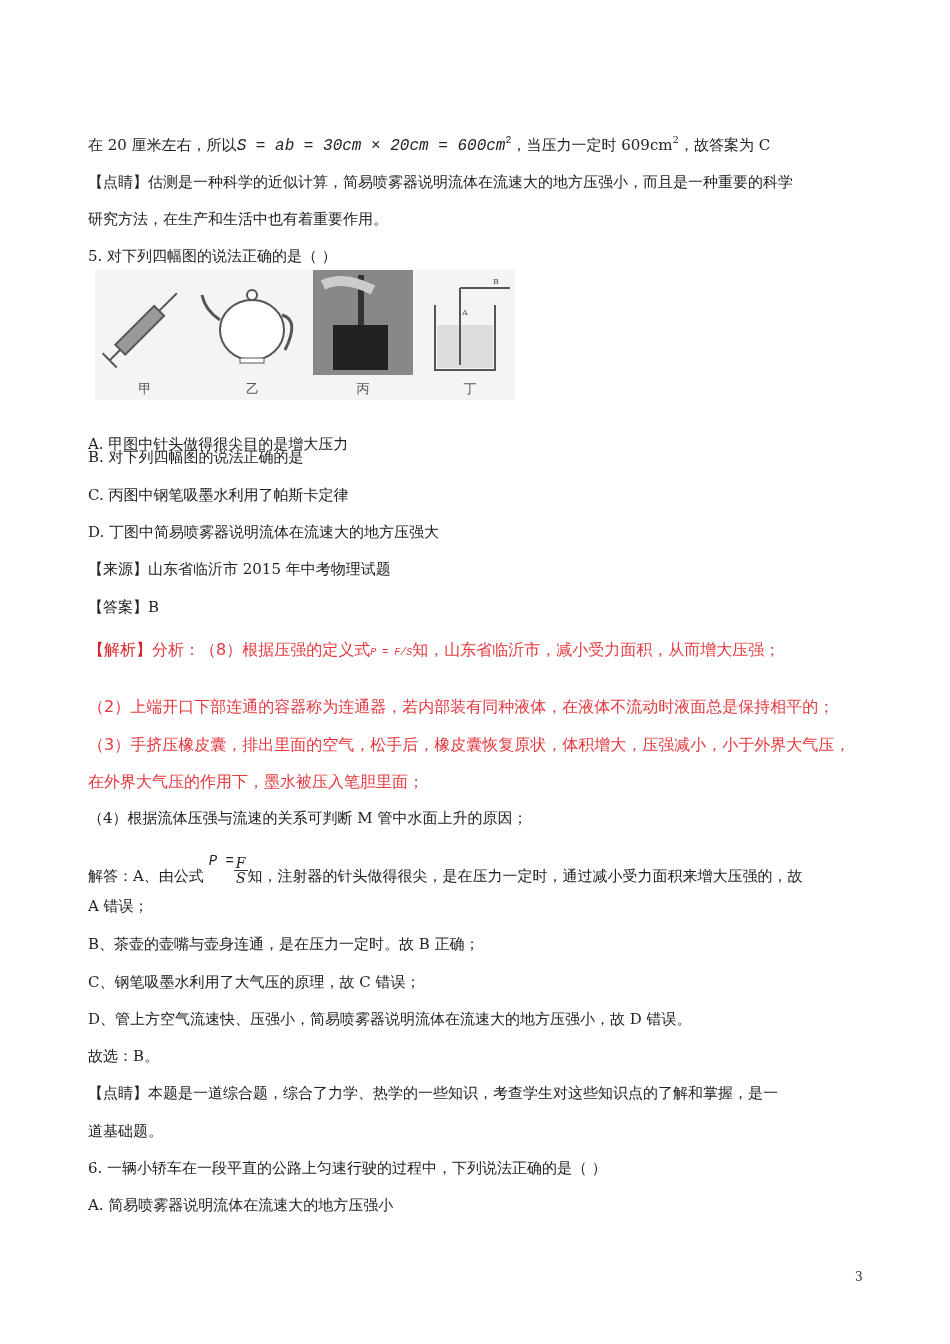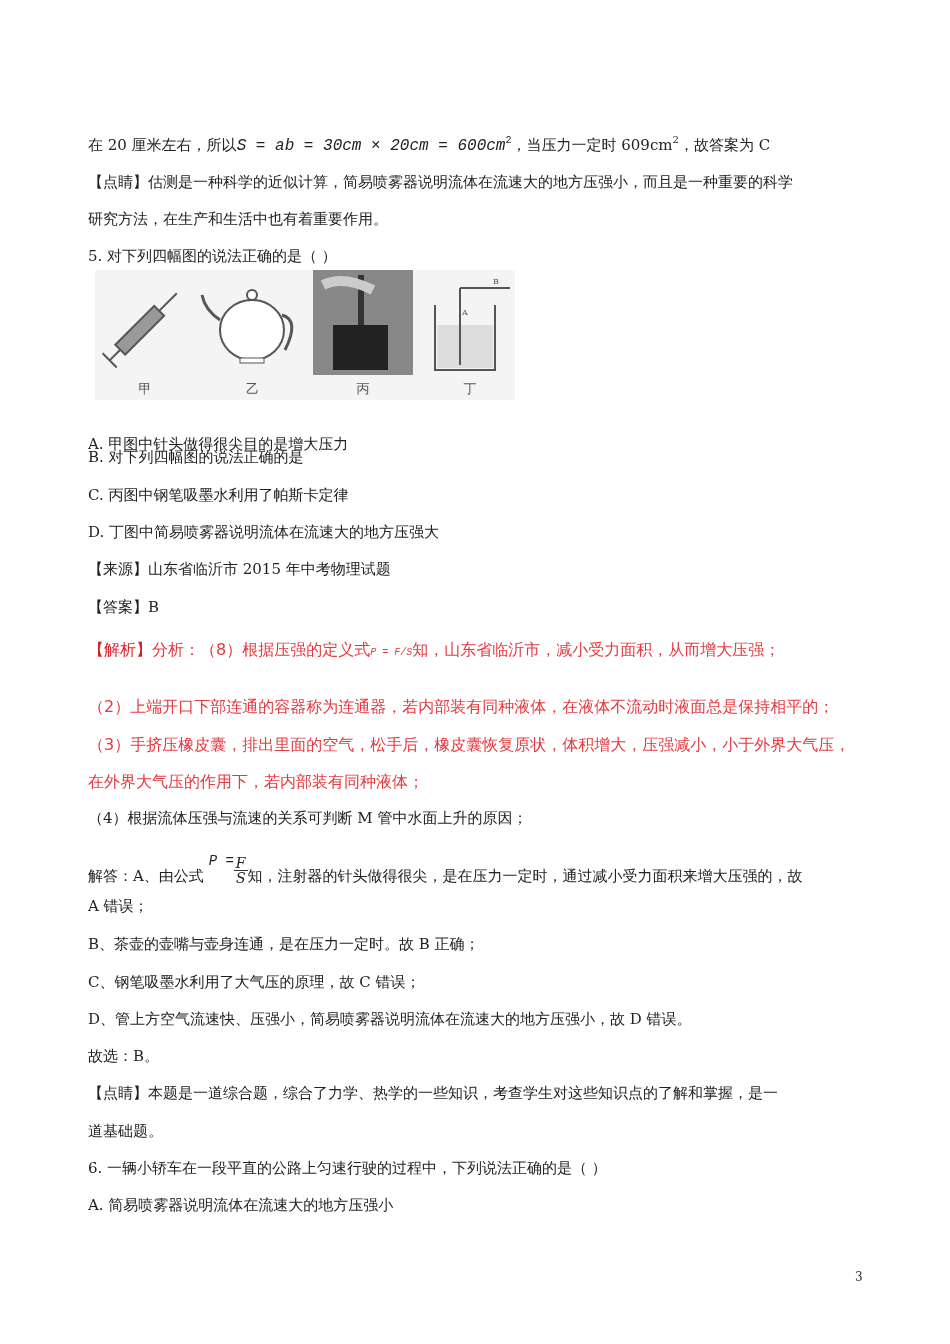--- a/index.html
+++ b/index.html
@@ -87,21 +87,21 @@
   </div>
   <div class="line" style="top:597px">
     <span>【答案】</span><span>B</span>
   </div>
 
   <div class="line red" style="top:640px">
     <span class="red-bold">【解析】</span><span>分析：（8）根据压强的定义式</span><span class="math" style="font-size:10px">P = F/S</span><span>知，山东省临沂市，减小受力面积，从而增大压强；</span>
   </div>
   <div class="line red" style="top:697px">（2）上端开口下部连通的容器称为连通器，若内部装有同种液体，在液体不流动时液面总是保持相平的；</div>
   <div class="line red" style="top:735px">（3）手挤压橡皮囊，排出里面的空气，松手后，橡皮囊恢复原状，体积增大，压强减小，小于外界大气压，</div>
-  <div class="line red" style="top:772px">在外界大气压的作用下，若内部装有同种液体；</div>
+  <div class="line red" style="top:772px">在外界大气压的作用下，墨水被压入笔胆里面；</div>
 
   <div class="line" style="top:808px">（4）根据流体压强与流速的关系可判断 M 管中水面上升的原因；</div>
 
   <div class="line" style="top:862px">
     <span>解答：A、由公式</span>
     <span class="math" style="font-size:14px;position:relative;top:-16px">P =</span><span class="frac" style="position:relative;top:-6px"><span class="num">F</span><span>S</span></span><span>知，注射器的针头做得很尖，是在压力一定时，通过减小受力面积来增大压强的，故</span>
   </div>
   <div class="line" style="top:896px">A 错误；</div>
   <div class="line" style="top:934px">B、茶壶的壶嘴与壶身连通，是在压力一定时。故 B 正确；</div>
   <div class="line" style="top:972px">C、钢笔吸墨水利用了大气压的原理，故 C 错误；</div>

